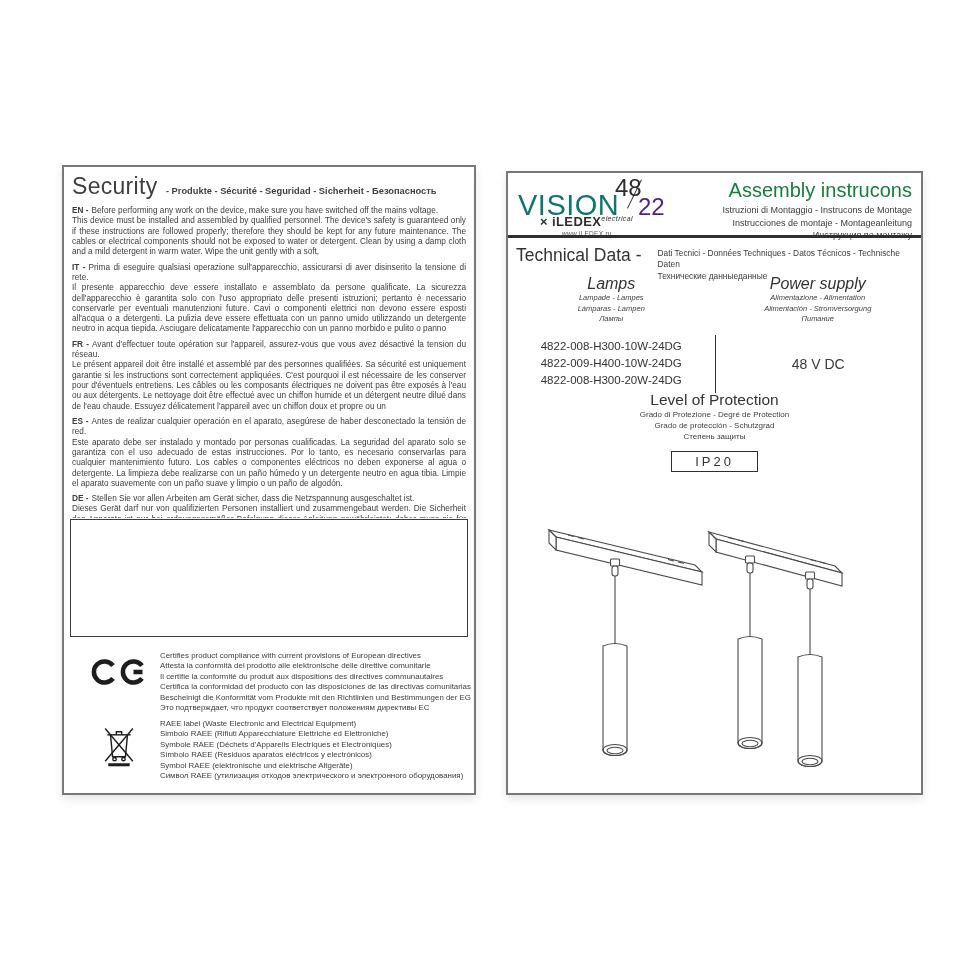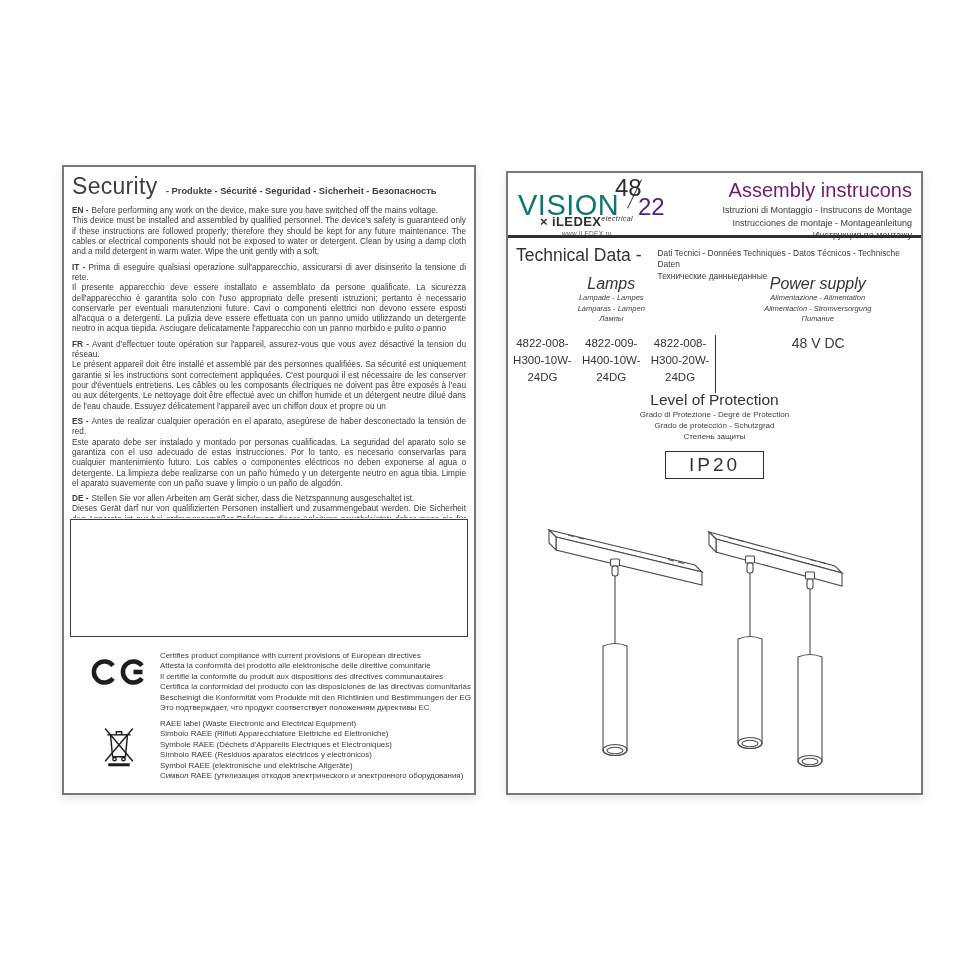--- a/index.html
+++ b/index.html
@@ -32,39 +32,39 @@
   
   .rp-brand{position:absolute;left:10px;top:4px;width:190px;height:58px;}
   .v-name{position:absolute;left:0;top:12px;font-size:29px;letter-spacing:0.5px;color:#0f766e;}
   .v48{position:absolute;left:97px;top:-3px;font-size:24px;color:#2e2e2e;}
   .v-slash{position:absolute;left:116px;top:1px;height:32px;border-left:1.6px solid #2e2e2e;transform:rotate(26deg);}
   .v22{position:absolute;left:120px;top:16px;font-size:24px;color:#4c1d95;}
   .v-sub{position:absolute;left:22px;top:37px;font-size:13px;font-weight:bold;letter-spacing:0.4px;color:#2e2e2e;}
   .v-script{font-size:7px;font-style:italic;font-weight:400;vertical-align:super;}
   .v-site{position:absolute;left:44px;top:53px;font-size:6.5px;color:#5a5a5a;letter-spacing:0.3px;}
   .rp-headblock{position:absolute;right:9px;top:6px;text-align:right;}
-  .as-title{font-size:20px;color:#701a75;margin-bottom:2px;}
+  .as-title{font-size:20px;color:#15803d;margin-bottom:2px;}
   .as-sub{font-size:9px;line-height:1.4;color:#3a3a3a;}
   .rp-rule{position:absolute;left:0;right:0;top:62px;border-top:3px solid #2f2f2f;}
   .rp-tech{position:absolute;left:8px;top:72px;display:flex;align-items:flex-start;}
   .rp-tech-label{font-size:17.5px;color:#333;white-space:nowrap;}
   .rp-tech-lines{margin-left:16px;margin-top:3px;font-size:8.4px;line-height:1.35;color:#3a3a3a;}
   .rp-table{position:absolute;left:0;right:0;top:102px;}
   .rp-th-row{display:flex;}
   .rp-th{width:50%;text-align:center;font-style:italic;}
   .rp-th-title{font-size:16px;color:#333;}
   .rp-th-sub{font-size:7.5px;line-height:1.4;color:#3d3d3d;}
   .rp-val-row{display:flex;margin-top:10px;min-height:58px;}
-  .rp-val{width:50%;display:flex;flex-direction:row;justify-content:center;text-align:center;box-sizing:border-box;}
+  .rp-val{width:50%;display:flex;flex-direction:column;justify-content:center;text-align:center;box-sizing:border-box;}
   .rp-val.right{border-left:1.6px solid #2f2f2f;font-size:14px;}
   .model-line{font-size:11.5px;line-height:1.5;color:#333;}
   .rp-protect{position:absolute;left:0;right:0;top:218px;text-align:center;}
   .prot-title{font-size:15.5px;color:#333;}
   .prot-sub{font-size:8px;line-height:1.4;color:#3d3d3d;}
-  .ip-badge{display:inline-block;margin-top:8px;border:1.6px solid #2f2f2f;padding:2px 23px;font-size:19px;letter-spacing:3px;color:#333;}
+  .ip-badge{display:inline-block;margin-top:8px;border:1.6px solid #2f2f2f;padding:2px 23px;font-size:13px;letter-spacing:3px;color:#333;}
   .draw{position:absolute;}
   .draw-left{left:32px;top:342px;}
   .draw-right{left:194px;top:342px;}
   .draw polygon,.draw rect,.draw path{fill:#ffffff;stroke:#4a4a4a;stroke-width:1.1;}
   .draw line{stroke:#4a4a4a;stroke-width:1.1;}
   .draw ellipse{fill:none;stroke:#4a4a4a;stroke-width:1.1;}
   .wicon line,.wicon path,.wicon circle{stroke:#1d1d1d;stroke-width:1.6;fill:none;}
 </style>
 </head>
 <body>

